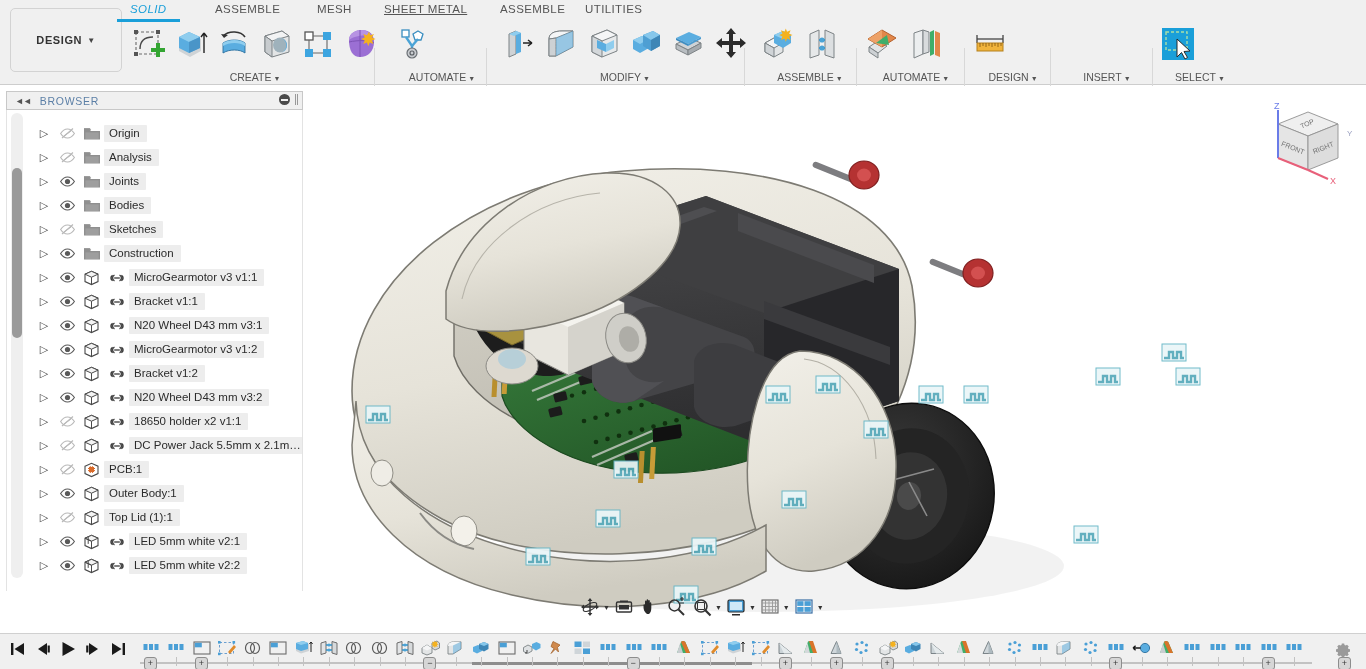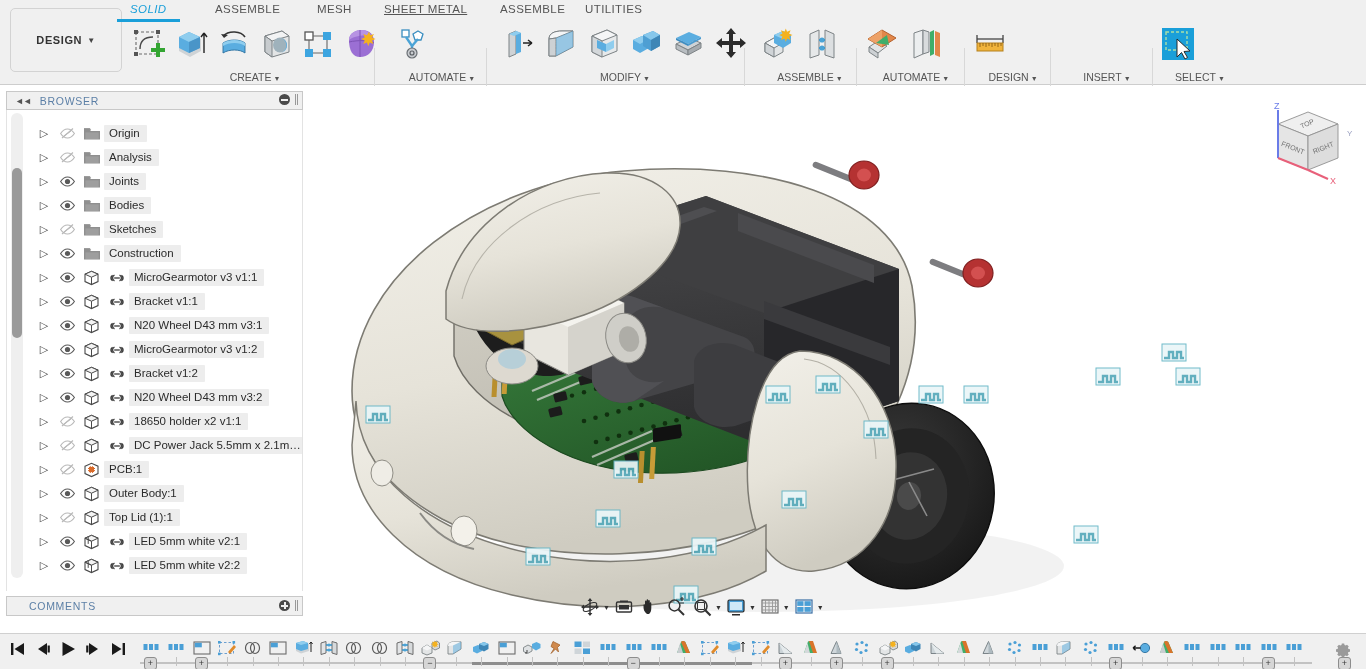--- a/index.html
+++ b/index.html
@@ -782,27 +782,20 @@
               <path d="M4.7 4.5 C2.4 5.6 2.4 8.5 4.7 9.6" fill="none" stroke="#3a3a3a" stroke-width="1.5"></path>
               <path d="M13.3 4.5 C15.6 5.6 15.6 8.5 13.3 9.6" fill="none" stroke="#3a3a3a" stroke-width="1.5"></path>
               <path d="M6.2 7 h5.6" stroke="#3a3a3a" stroke-width="1.3"></path>
             </svg>
           </span>
           <span class="tlabel">LED 5mm white v2:2</span>
         </div>
       </div>
   </div>
 
-  <div id="comments">
-    <span>COMMENTS</span>
-    <span class="right-ic">
-      <span class="dot-btn plus"></span>
-      <span class="grip"></span>
-    </span>
-  </div>
 
   <div id="canvas">
     <svg id="model-svg" width="1062" height="535" viewBox="0 0 1062 535">
         <ellipse cx="460" cy="480" rx="300" ry="46" fill="#000" opacity="0.05"></ellipse>
         <defs>
           <linearGradient id="shellG" x1="0" y1="0" x2="0.3" y2="1">
             <stop offset="0%" stop-color="#f2f0e9"></stop>
             <stop offset="55%" stop-color="#e6e3d9"></stop>
             <stop offset="100%" stop-color="#cfccc1"></stop>
           </linearGradient>

